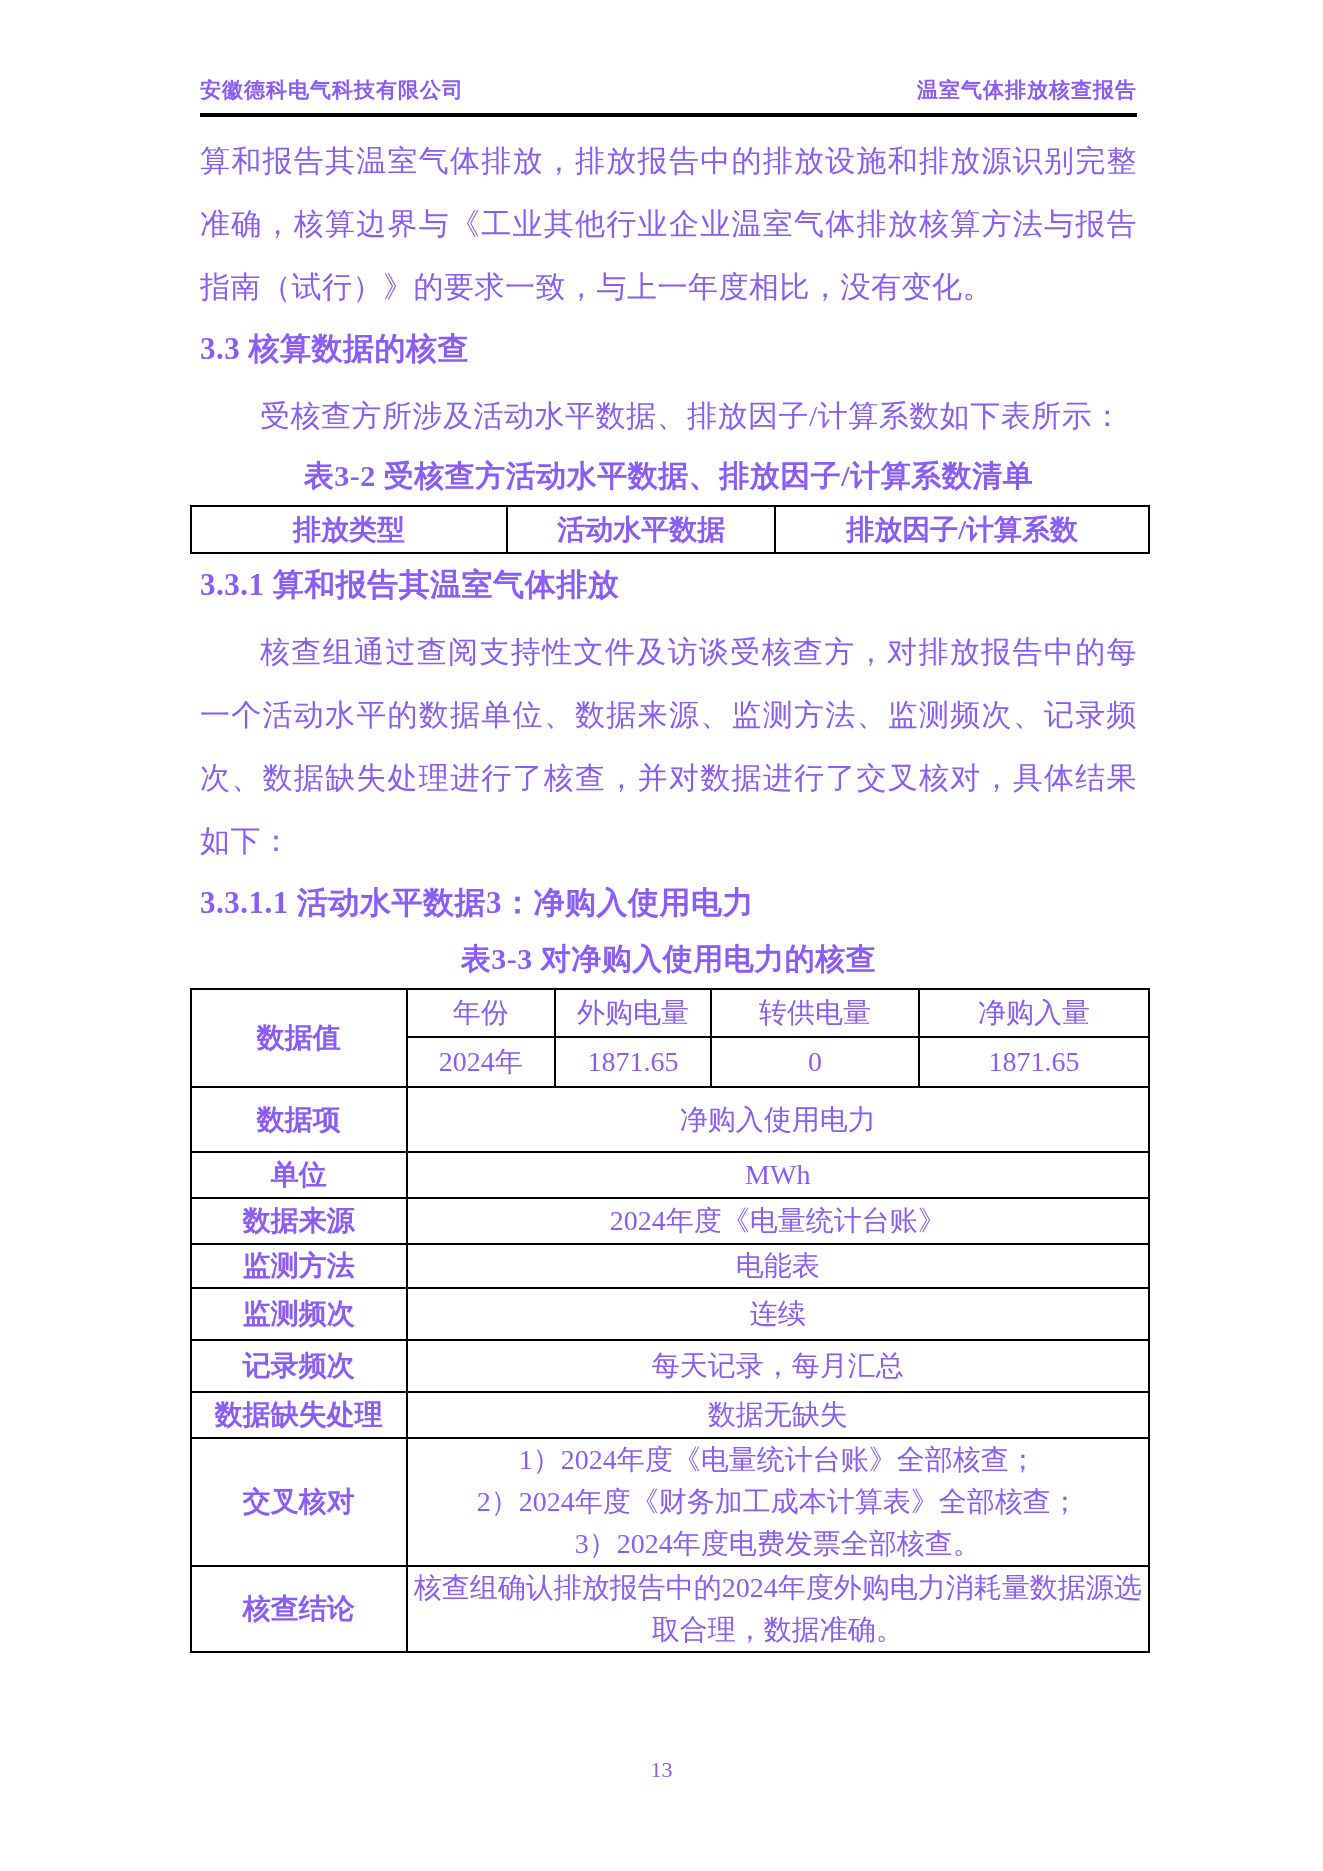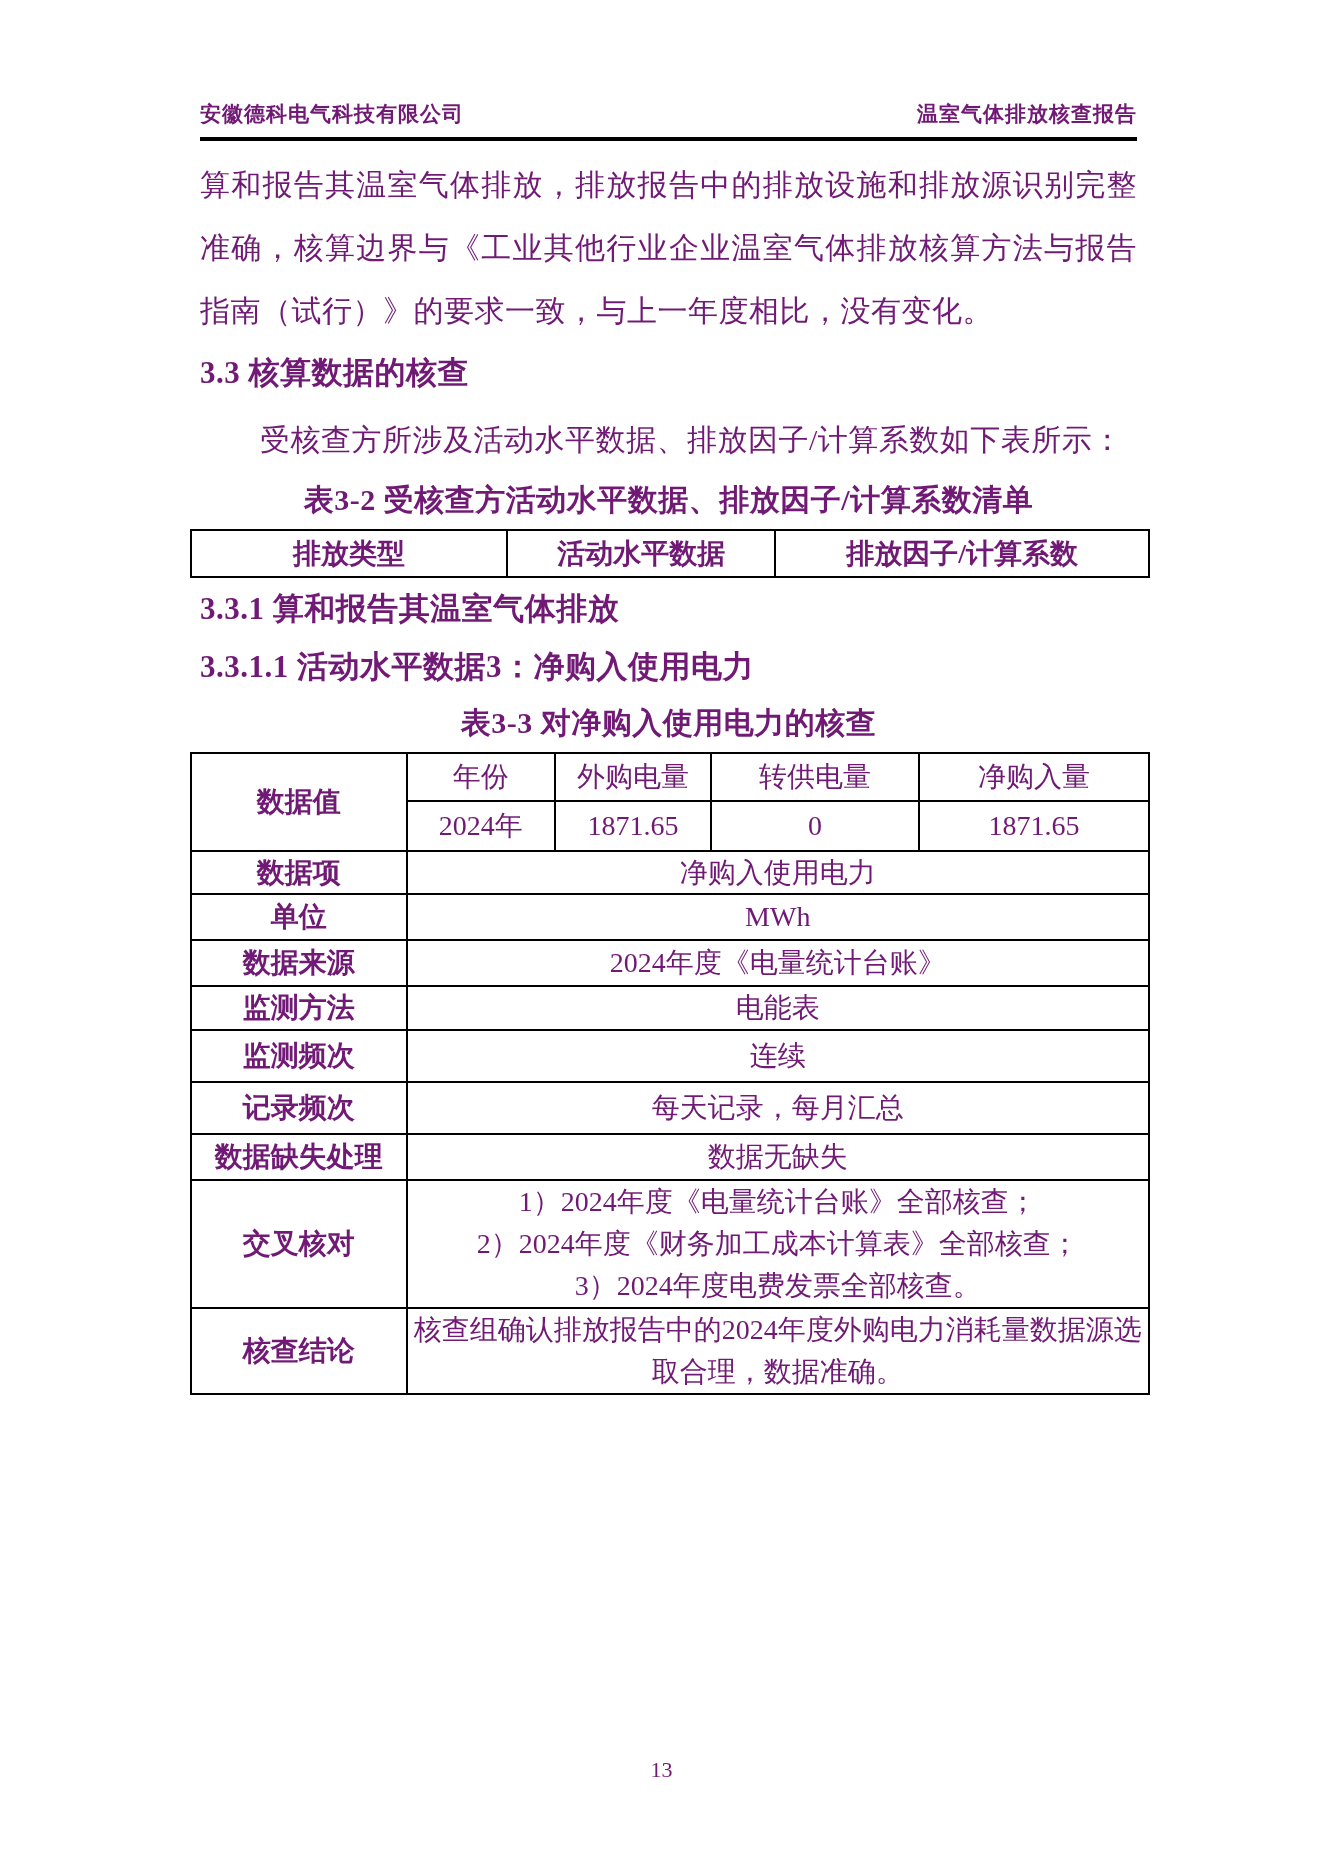--- a/index.html
+++ b/index.html
@@ -3,23 +3,23 @@
 <meta charset="utf-8">
 <style>
   html, body { margin: 0; padding: 0; background: #888; }
   .page {
     position: relative;
     width: 1323px;
     height: 1871px;
     margin: 0 auto;
     background: #ffffff;
     box-sizing: border-box;
-    padding: 100px 186px 0 200px;
+    padding: 76px 186px 0 200px;
     font-family: "Liberation Serif", "DejaVu Serif", serif;
-    color: #701a75;
+    color: #8b5cf6;
     overflow: hidden;
   }
 
   
   .pg-header {
     display: flex;
     justify-content: space-between;
     align-items: flex-end;
     border-bottom: 4px solid #000;
     padding-bottom: 9px;
@@ -77,21 +77,21 @@
   }
   th, .lbl { font-weight: bold; }
 
   
   .t32 .hrow { height: 47px; }
   .t32 .drow { height: 84px; line-height: 40px; }
 
   
   .t33 .r-sub   { height: 48px; }
   .t33 .r-val   { height: 50px; }
-  .t33 .r-std   { height: 43px; }
+  .t33 .r-std   { height: 65px; }
   .t33 .r-cross { height: 126px; }
   .t33 .r-cross td div { line-height: 42px; }
   .t33 .r-concl { height: 84px; }
   .t33 .r-concl .cval { line-height: 42px; }
 
   .page-number {
     position: absolute;
     bottom: 88px;
     left: 0;
     width: 100%;
@@ -127,20 +127,21 @@
         <tr class="hrow">
       <th>排放类型</th>
       <th>活动水平数据</th>
       <th>排放因子/计算系数</th>
     </tr>
   </tbody>
     </table>
 
   <div class="heading">3.3.1 算和报告其温室气体排放</div>
 
+  <p class="para indent">核查组通过查阅支持性文件及访谈受核查方，对排放报告中的每一个活动水平的数据单位、数据来源、监测方法、监测频次、记录频次、数据缺失处理进行了核查，并对数据进行了交叉核对，具体结果如下：</p>
 
   <div class="heading">3.3.1.1 活动水平数据3：净购入使用电力</div>
 
   <div class="table-caption" style="margin-top:2px;">表3-3 对净购入使用电力的核查</div>
 
   <table class="t33">
     <colgroup>
       <col style="width:22.5%">
         <col style="width:15.5%">
         <col style="width:16.3%">

